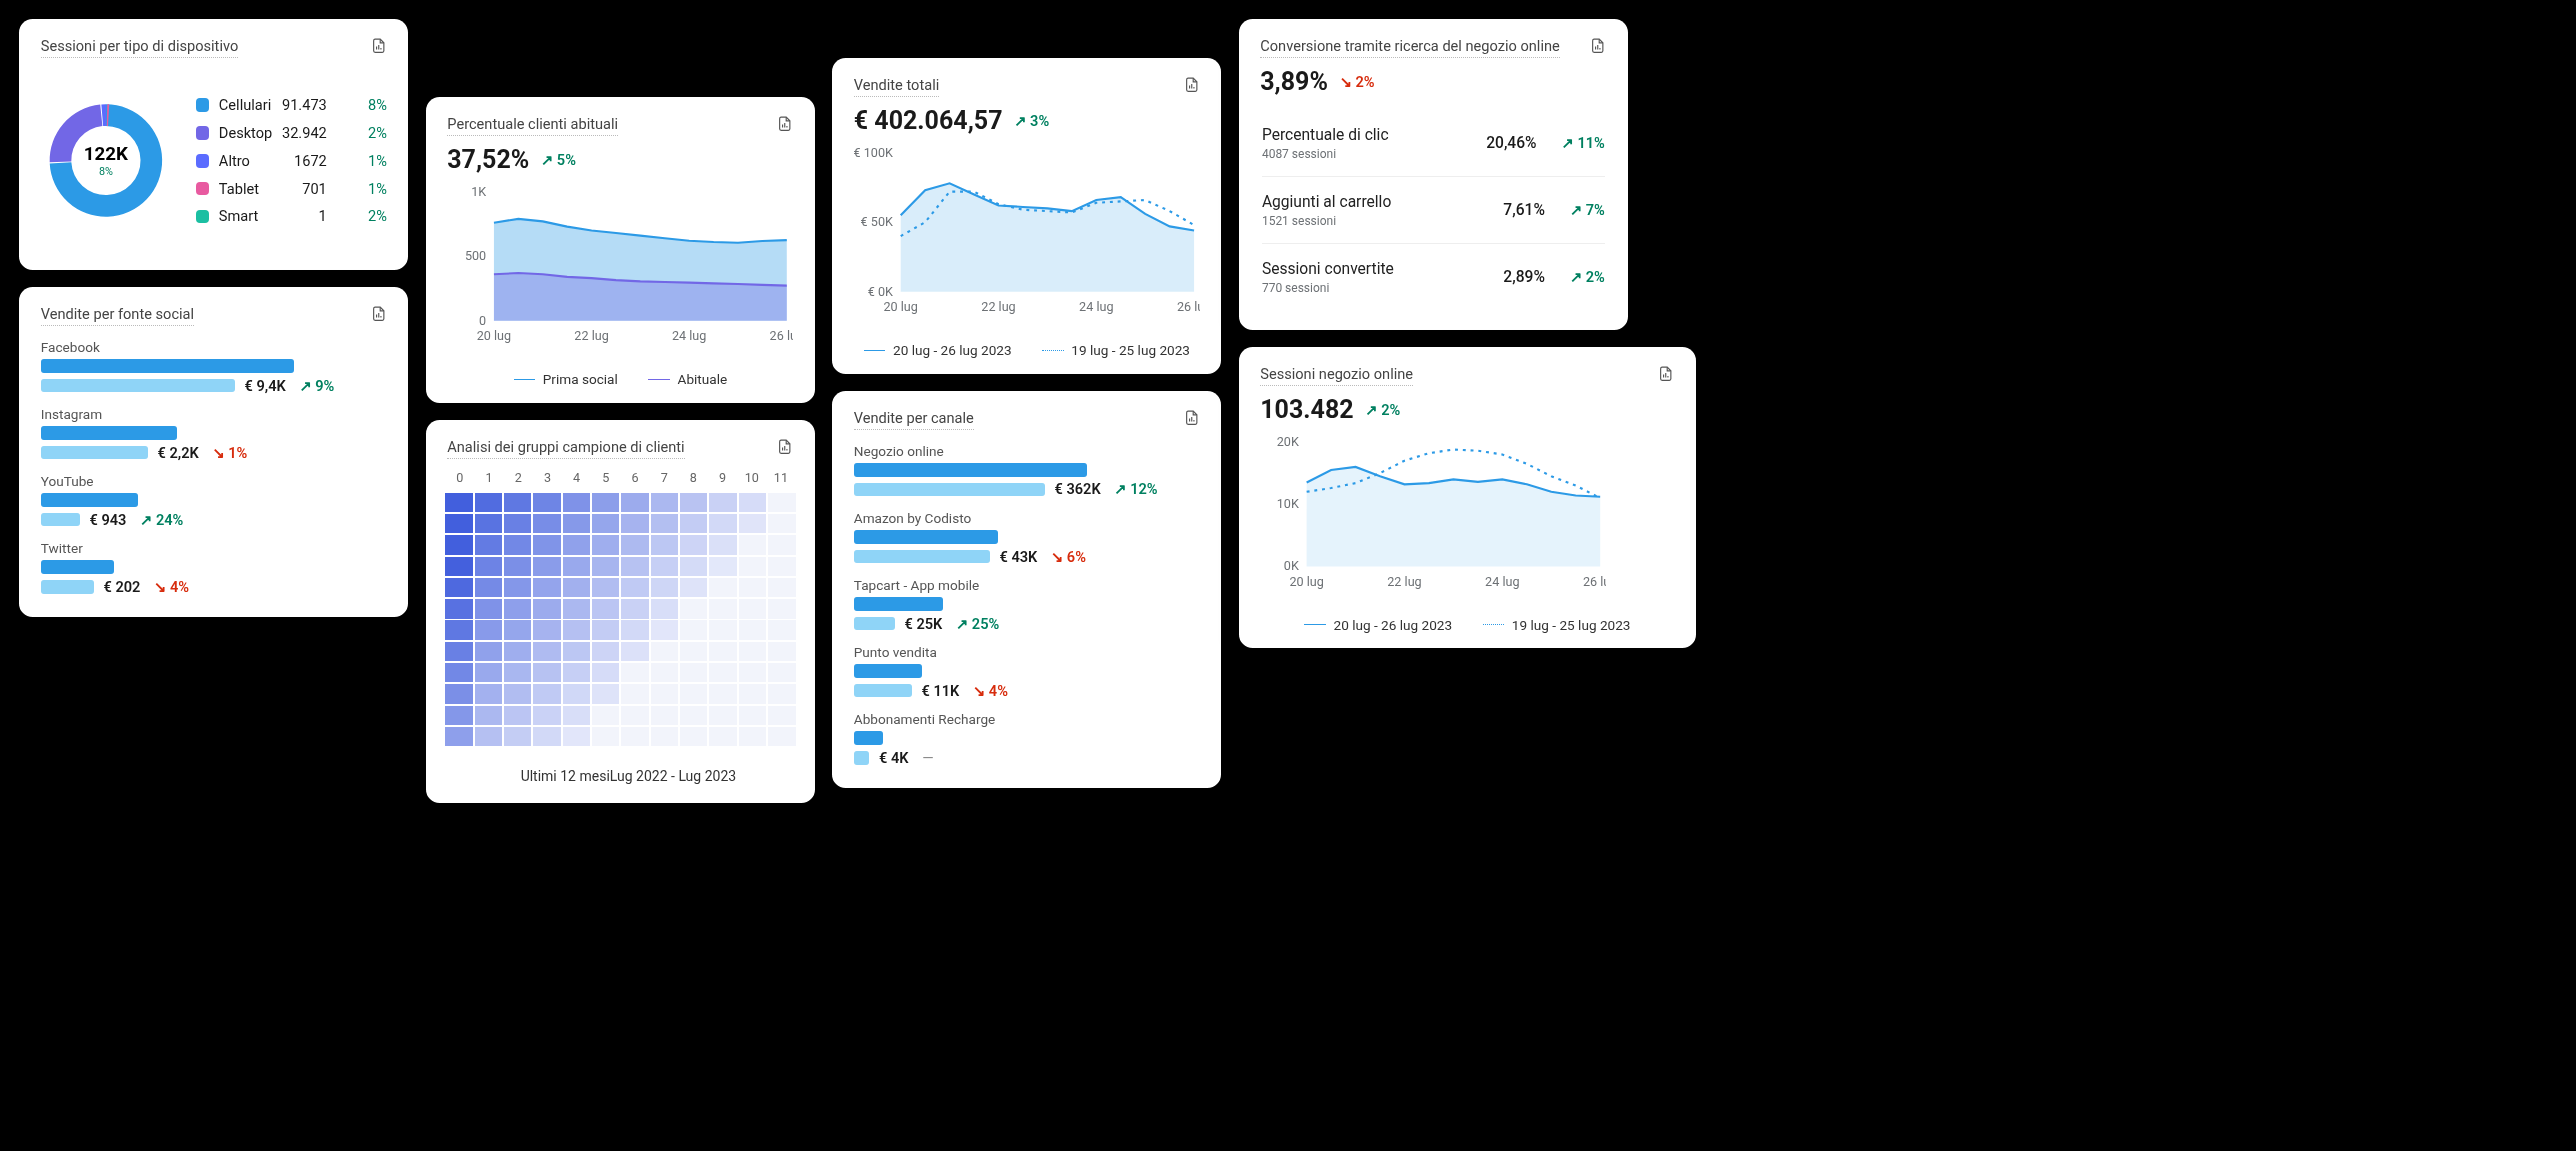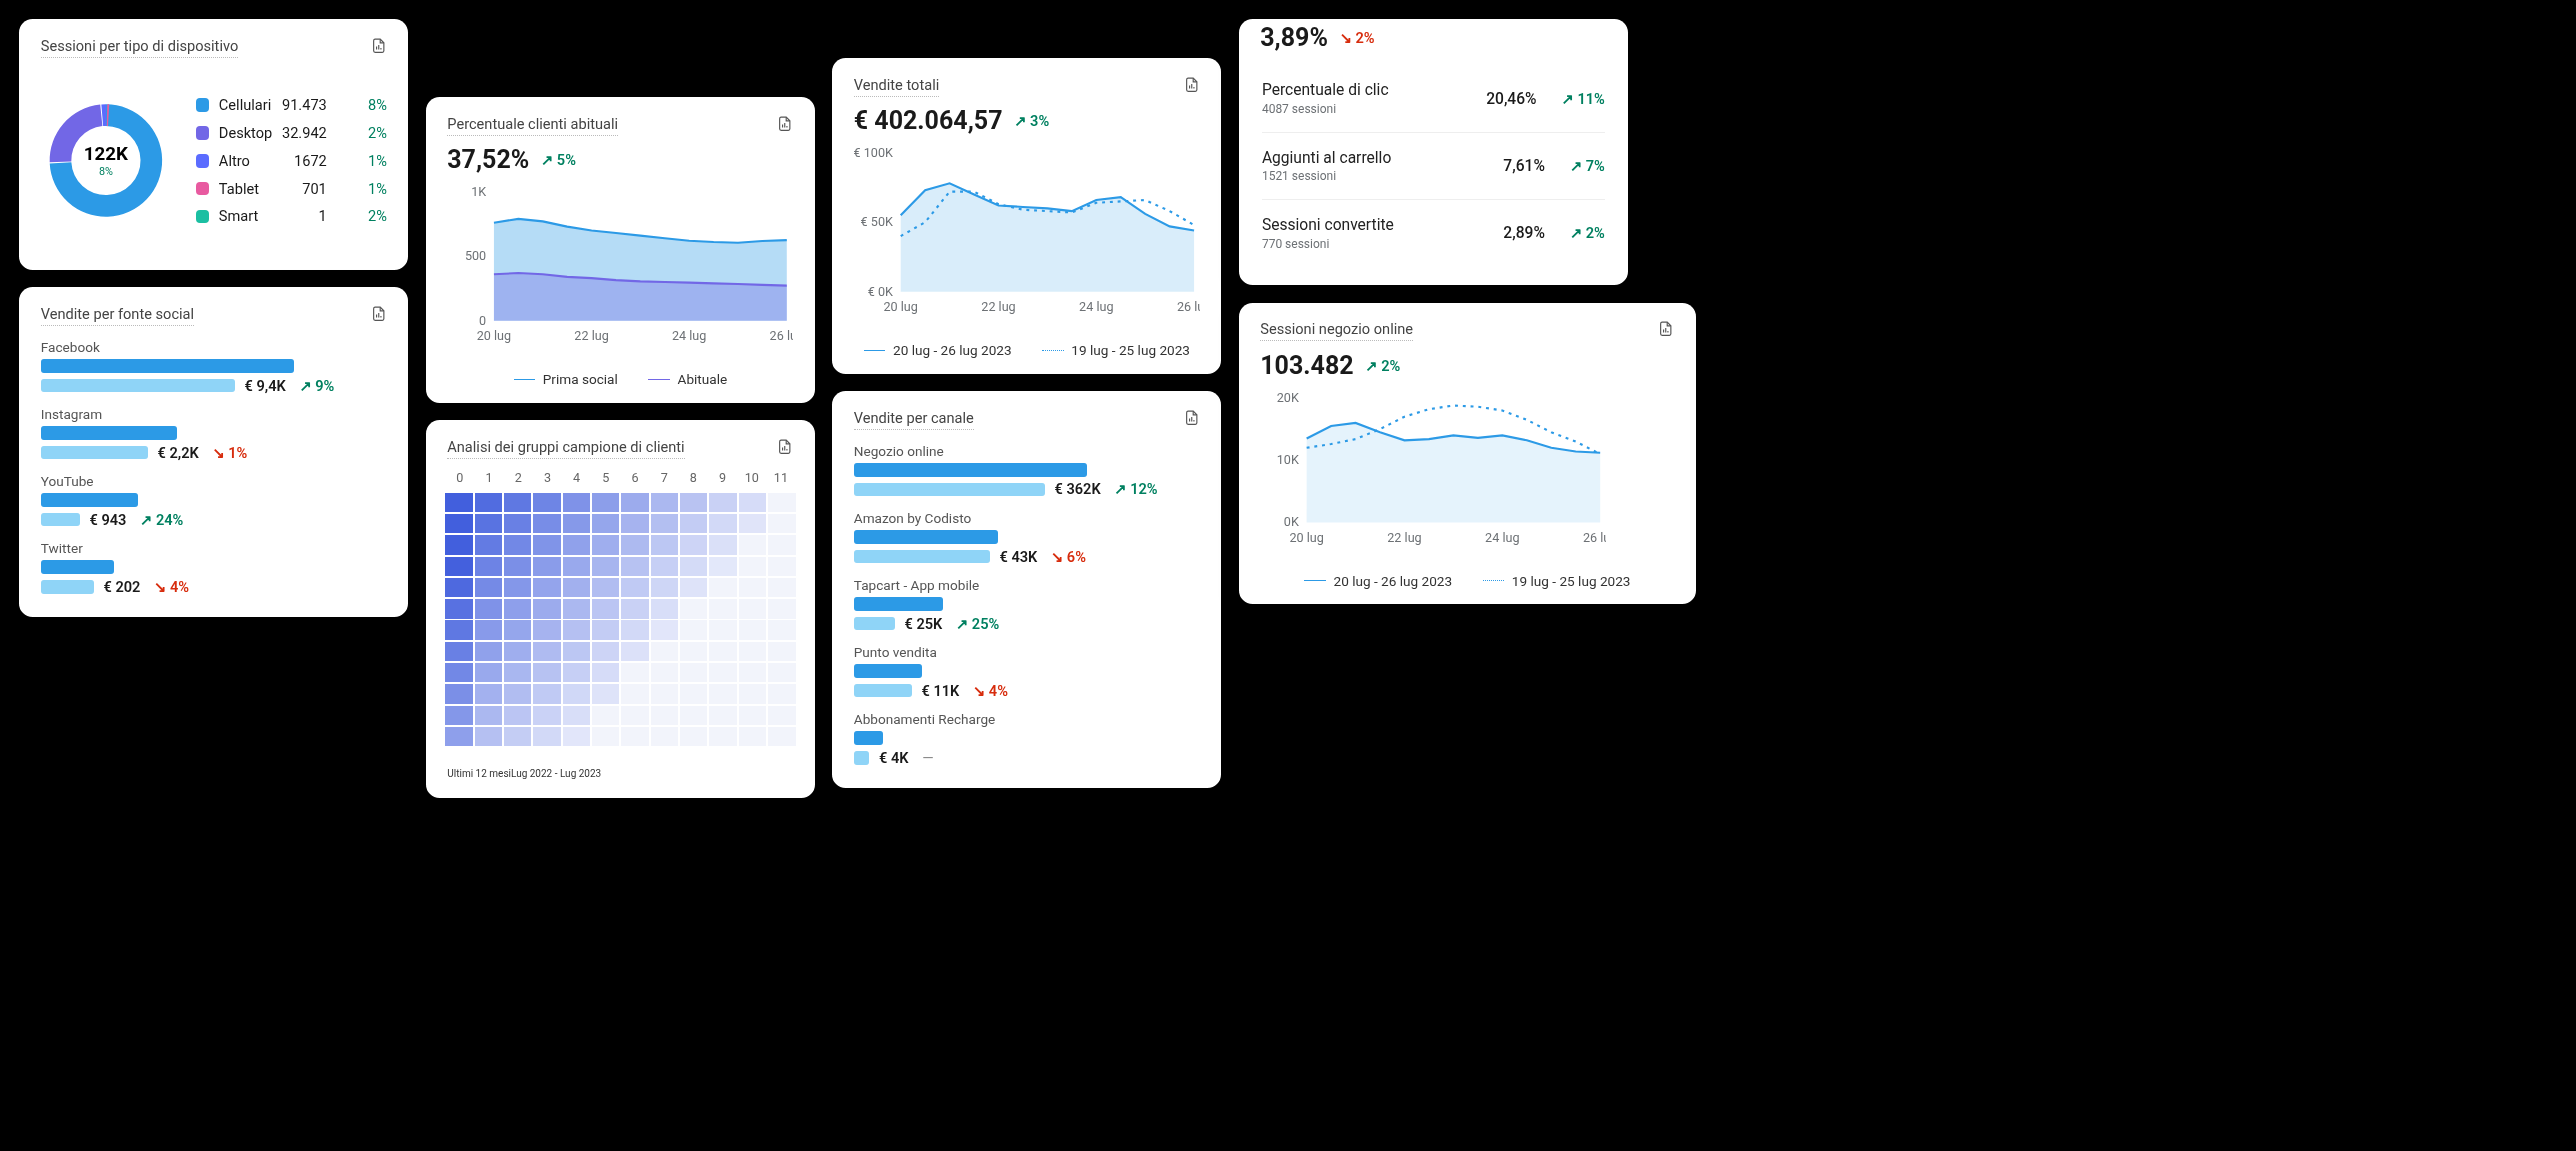--- a/index.html
+++ b/index.html
@@ -48,21 +48,21 @@
   .barrow .track{flex:0 0 auto;}
   .barrow .bar{height:13.6px;border-radius:2.9px;}
   .metrics{display:flex;align-items:center;gap:13.6px;font-size:14.6px;}
   .metrics .val{font-weight:600;}
   
   .cohort-head{display:flex;padding:5.8px 19.4px 5.8px 19.4px;font-size:12.6px;color:#666;}
   .cohort-head div{flex:1;text-align:center;}
   .cohort-grid{padding:1.9px 19.4px 5.8px 19.4px;}
   .crow{display:flex;gap:1.9px;margin-bottom:1.9px;}
   .cell{flex:1;height:19.4px;}
-  .cohort-foot{display:flex;justify-content:flex-start;padding:13.6px 21.4px 19.4px 21.4px;font-size:10px;color:#333;}
+  .cohort-foot{display:flex;justify-content:center;padding:13.6px 21.4px 19.4px 21.4px;font-size:14px;color:#333;margin-left:16px;}
   
   .conv-body{padding:3.9px 23px 19.4px 23px;}
   .conv-row{display:flex;align-items:center;justify-content:space-between;padding:15.6px 0;border-top:1px solid #eee;}
   .conv-row.first{border-top:none;}
   .conv-left .t1{font-size:15.6px;color:#222;}
   .conv-left .t2{font-size:12px;color:#6d7175;padding-top:2.9px;}
   .conv-right{display:flex;align-items:center;gap:25px;}
   .conv-right .pct{font-size:15.6px;font-weight:500;}
 </style>
 </head>
@@ -585,20 +585,28 @@
           </div>
         </div>
       </div>
   </div>
 
 </div>
 
 <div class="col" style="width:389px;">
 
   <div class="card" style="width:389px;">
+    <div class="card-head">
+      <span class="title">Conversione tramite ricerca del negozio online</span>
+      <svg class="report-icon" viewBox="0 0 24 24">
+          <path d="M14 3H7a2 2 0 0 0-2 2v14a2 2 0 0 0 2 2h10a2 2 0 0 0 2-2V8l-5-5z"></path>
+          <path d="M14 3v5h5"></path>
+          <path d="M9 13v4M12 11v6M15 15v2"></path>
+        </svg>
+    </div>
     <div class="big">
       <span>3,89%</span>
       <span class="trend-dn">2%</span>
     </div>
     <div class="conv-body" id="conv-body">
         <div class="conv-row first">
           <div class="conv-left">
             <div class="t1">Percentuale di clic</div>
             <div class="t2">4087 sessioni</div>
           </div>

